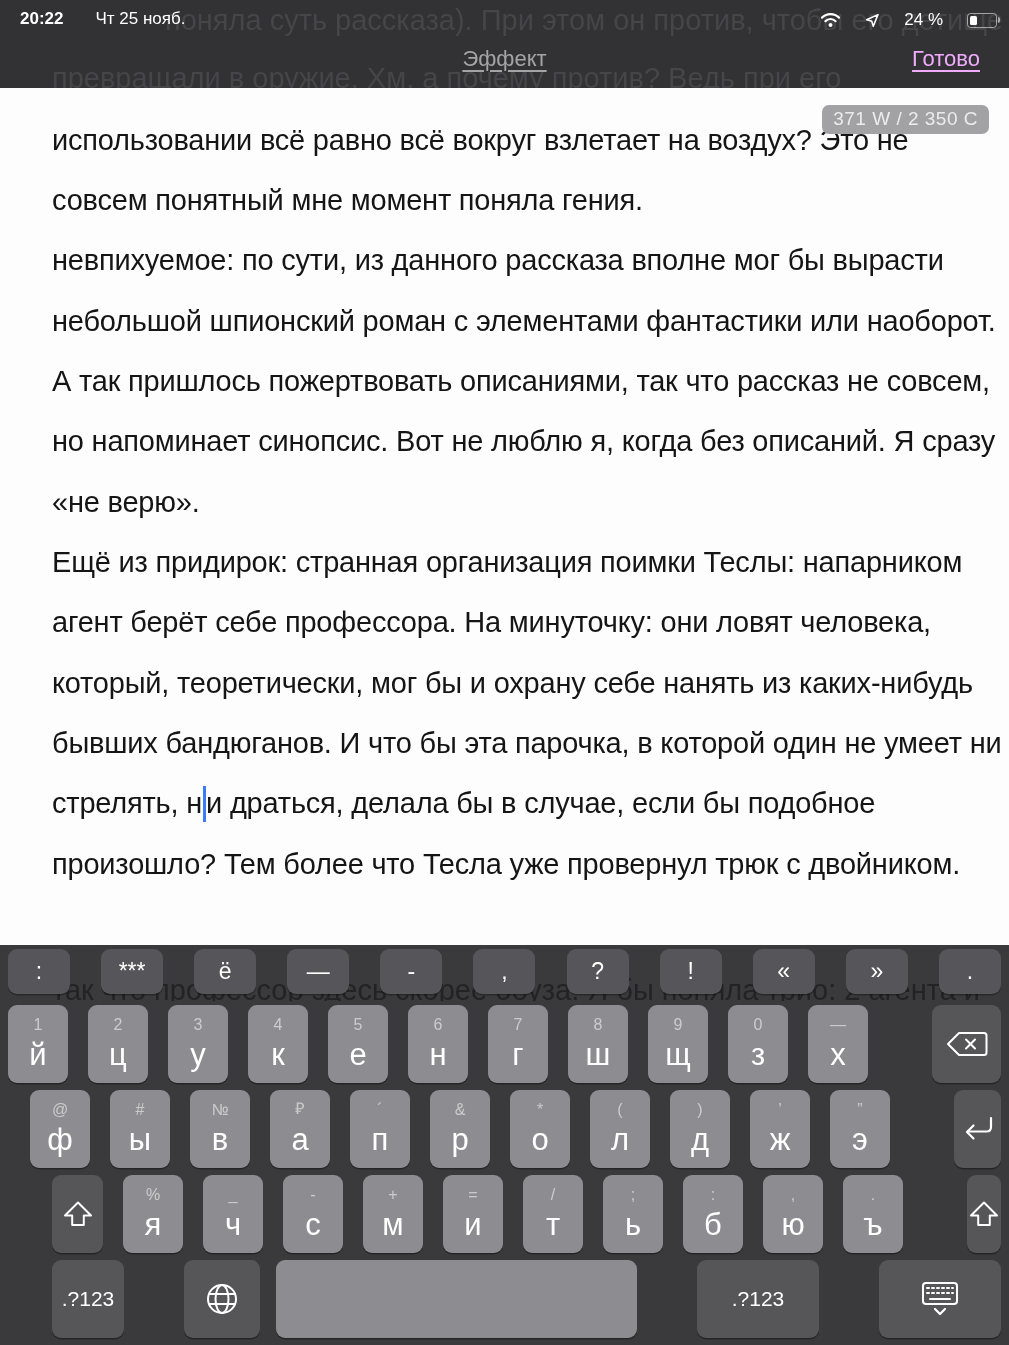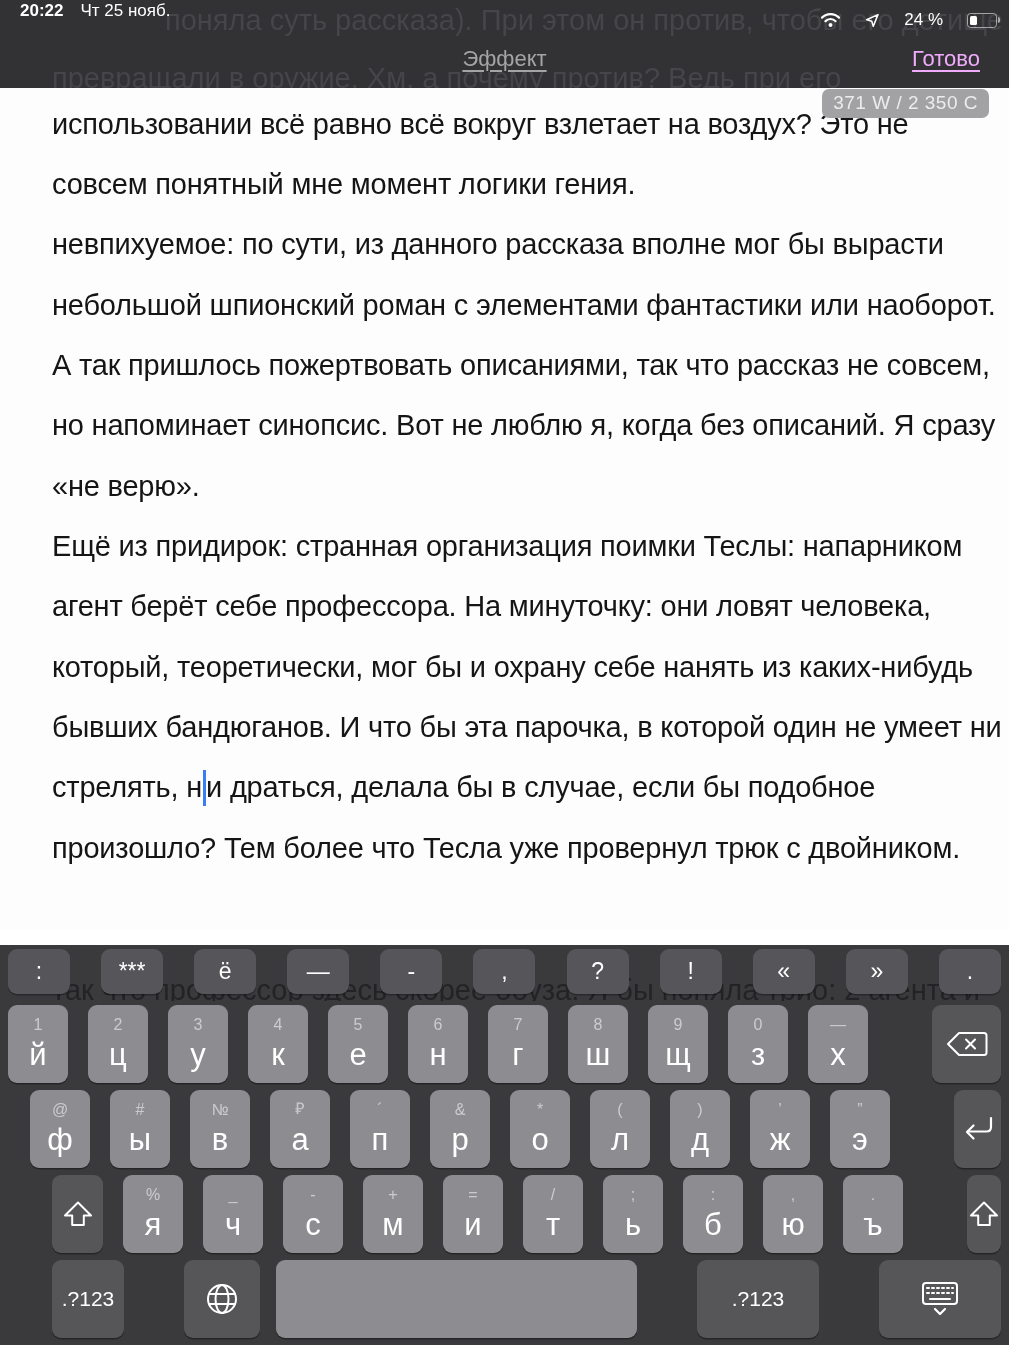--- a/index.html
+++ b/index.html
@@ -8,37 +8,37 @@
     background:#fff; font-family:"Liberation Sans", sans-serif;
     -webkit-font-smoothing:antialiased;
   }
 
   
   .header { position:absolute; top:0; left:0; width:1009px; height:88px;
             background:#323234; overflow:hidden; z-index:6; }
   .hidden-line { position:absolute; color:#45454a; font-size:29px; white-space:nowrap; }
   .hl1 { left:165px; top:4px; }
   .hl2 { left:52px; top:62px; }
-  .sb-left { position:absolute; left:20px; top:1px; color:#ffffff; font-size:17px;
-             display:flex; gap:17px; z-index:2; }
+  .sb-left { position:absolute; left:20px; top:9px; color:#ffffff; font-size:17px;
+             display:flex; gap:32px; z-index:2; }
   .sb-time { font-weight:700; }
   .sb-right { position:absolute; right:12px; top:10px; display:flex; align-items:center;
               gap:24px; color:#ffffff; font-size:17px; z-index:2; }
   .battery { position:relative; width:28px; height:13px; border:1px solid rgba(255,255,255,0.55);
              border-radius:3.5px; }
   .battery-fill { position:absolute; left:2px; top:2px; bottom:2px; width:24%; background:#fff; border-radius:1.5px; }
   .battery-tip { position:absolute; right:-4px; top:3.5px; width:2.5px; height:6px;
                  background:rgba(255,255,255,0.55); border-radius:0 2px 2px 0; }
   .toolbar-effect { position:absolute; top:46px; left:0; right:0; text-align:center;
                     font-size:22px; color:#a4a4a6; z-index:2; }
   .toolbar-done { position:absolute; top:46px; right:29px; font-size:22px; color:#f0abfc; z-index:2; }
   .underlined { text-decoration:underline; text-underline-offset:4px; }
 
   
-  .doc { position:absolute; top:72px; left:0; width:1009px; height:857px;
+  .doc { position:absolute; top:88px; left:0; width:1009px; height:857px;
          background:#fdfdfd; overflow:hidden; }
   .counter { position:absolute; top:17px; right:20px; background:#a2a2a5; color:#ececee;
              font-size:19px; padding:3px 11px 4px; border-radius:7px; letter-spacing:0.5px; z-index:3; }
   .lines { padding:22px 16px 0 52px; }
   .doc-line { height:60.35px; font-size:29px; color:#151515; white-space:nowrap;
               letter-spacing:-0.2px; display:flex; align-items:center; }
   .caret { display:inline-block; width:3px; height:36px; background:#3a7bf6; margin-left:1px; }
 
   
   .keyboard { position:absolute; top:945px; left:0; width:1009px; height:400px;
@@ -108,21 +108,21 @@
   </div>
   <div class="toolbar-done">
     <span class="underlined">Готово</span>
   </div>
 </div>
 
 <div class="doc">
   <div class="counter">371 W / 2 350 C</div>
   <div class="lines">
       <div class="doc-line">использовании всё равно всё вокруг взлетает на воздух? Это не</div>
-      <div class="doc-line">совсем понятный мне момент логики гения.</div>
+      <div class="doc-line">совсем понятный мне момент поняла гения.</div>
       <div class="doc-line">невпихуемое: по сути, из данного рассказа вполне мог бы вырасти</div>
       <div class="doc-line">небольшой шпионский роман с элементами фантастики или наоборот.</div>
       <div class="doc-line">А так пришлось пожертвовать описаниями, так что рассказ не совсем,</div>
       <div class="doc-line">но напоминает синопсис. Вот не люблю я, когда без описаний. Я сразу</div>
       <div class="doc-line">«не верю».</div>
       <div class="doc-line">Ещё из придирок: странная организация поимки Теслы: напарником</div>
       <div class="doc-line">агент берёт себе профессора. На минуточку: они ловят человека,</div>
       <div class="doc-line">который, теоретически, мог бы и охрану себе нанять из каких-нибудь</div>
       <div class="doc-line">бывших бандюганов. И что бы эта парочка, в которой один не умеет ни</div>
       <div class="doc-line">

